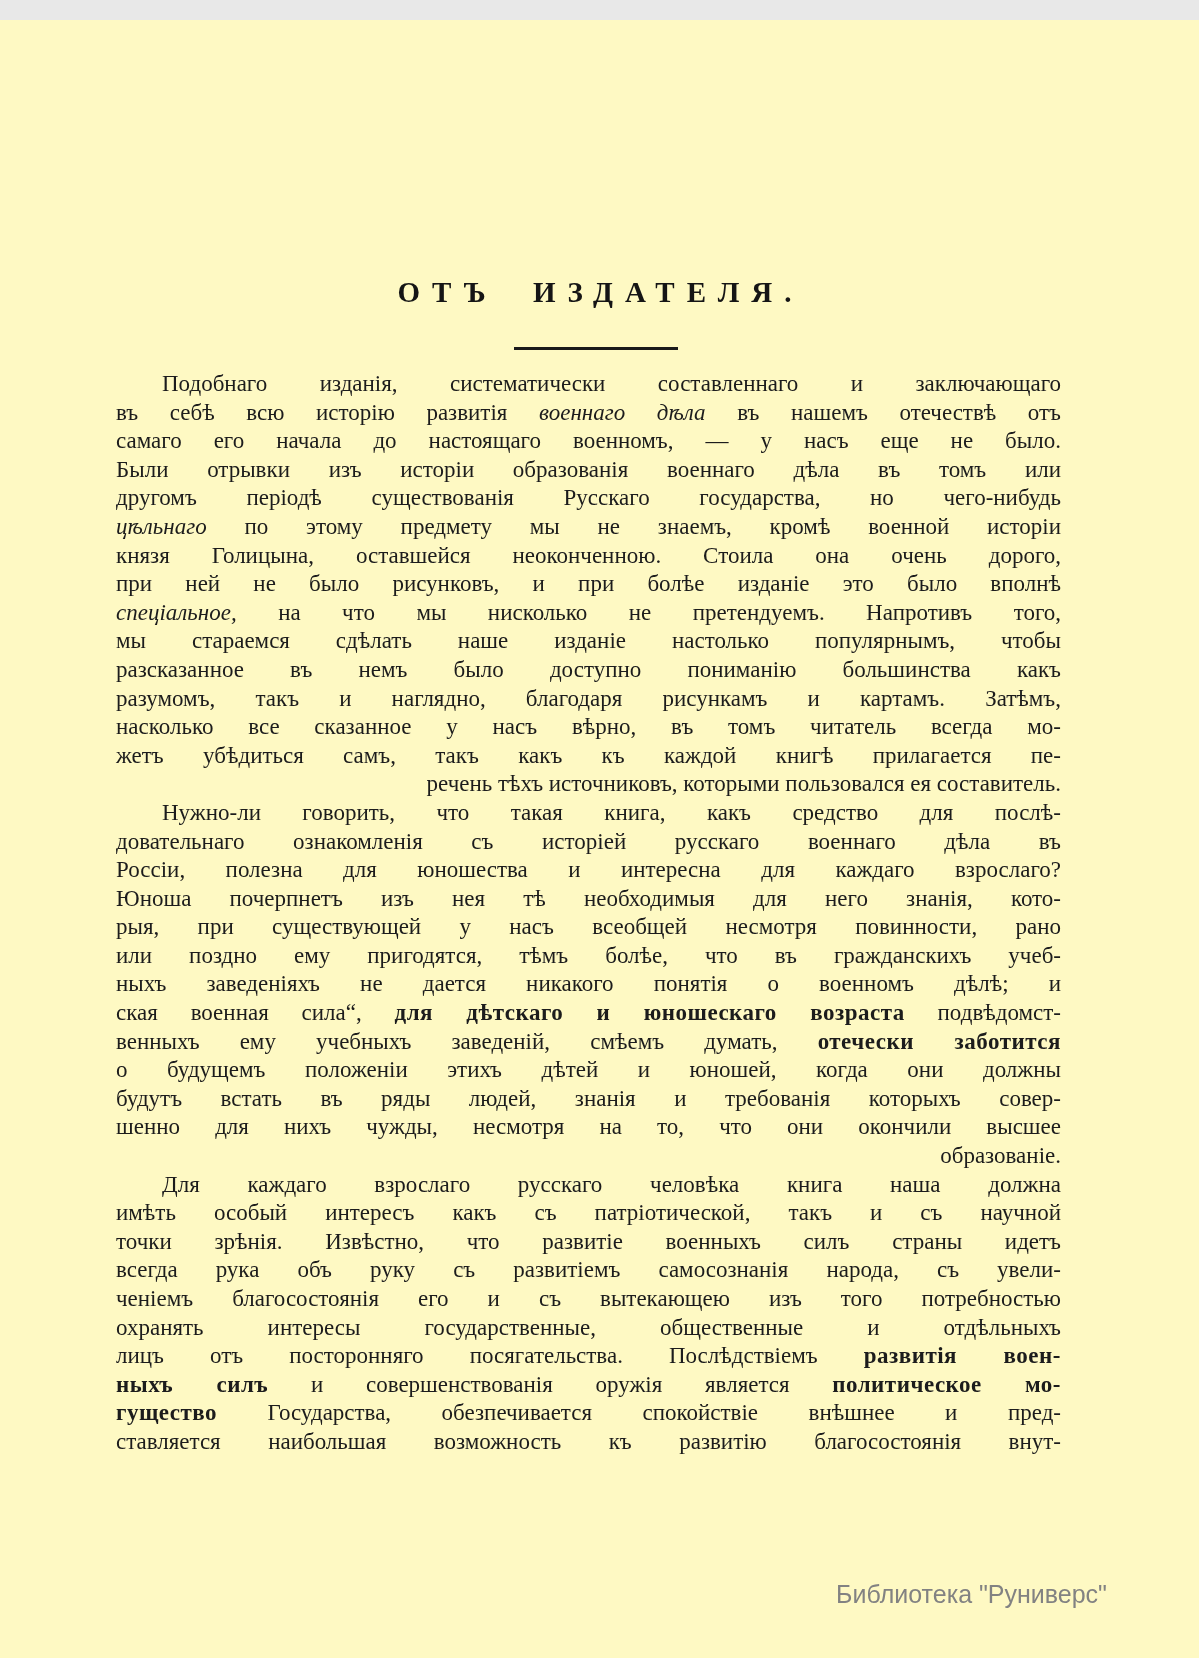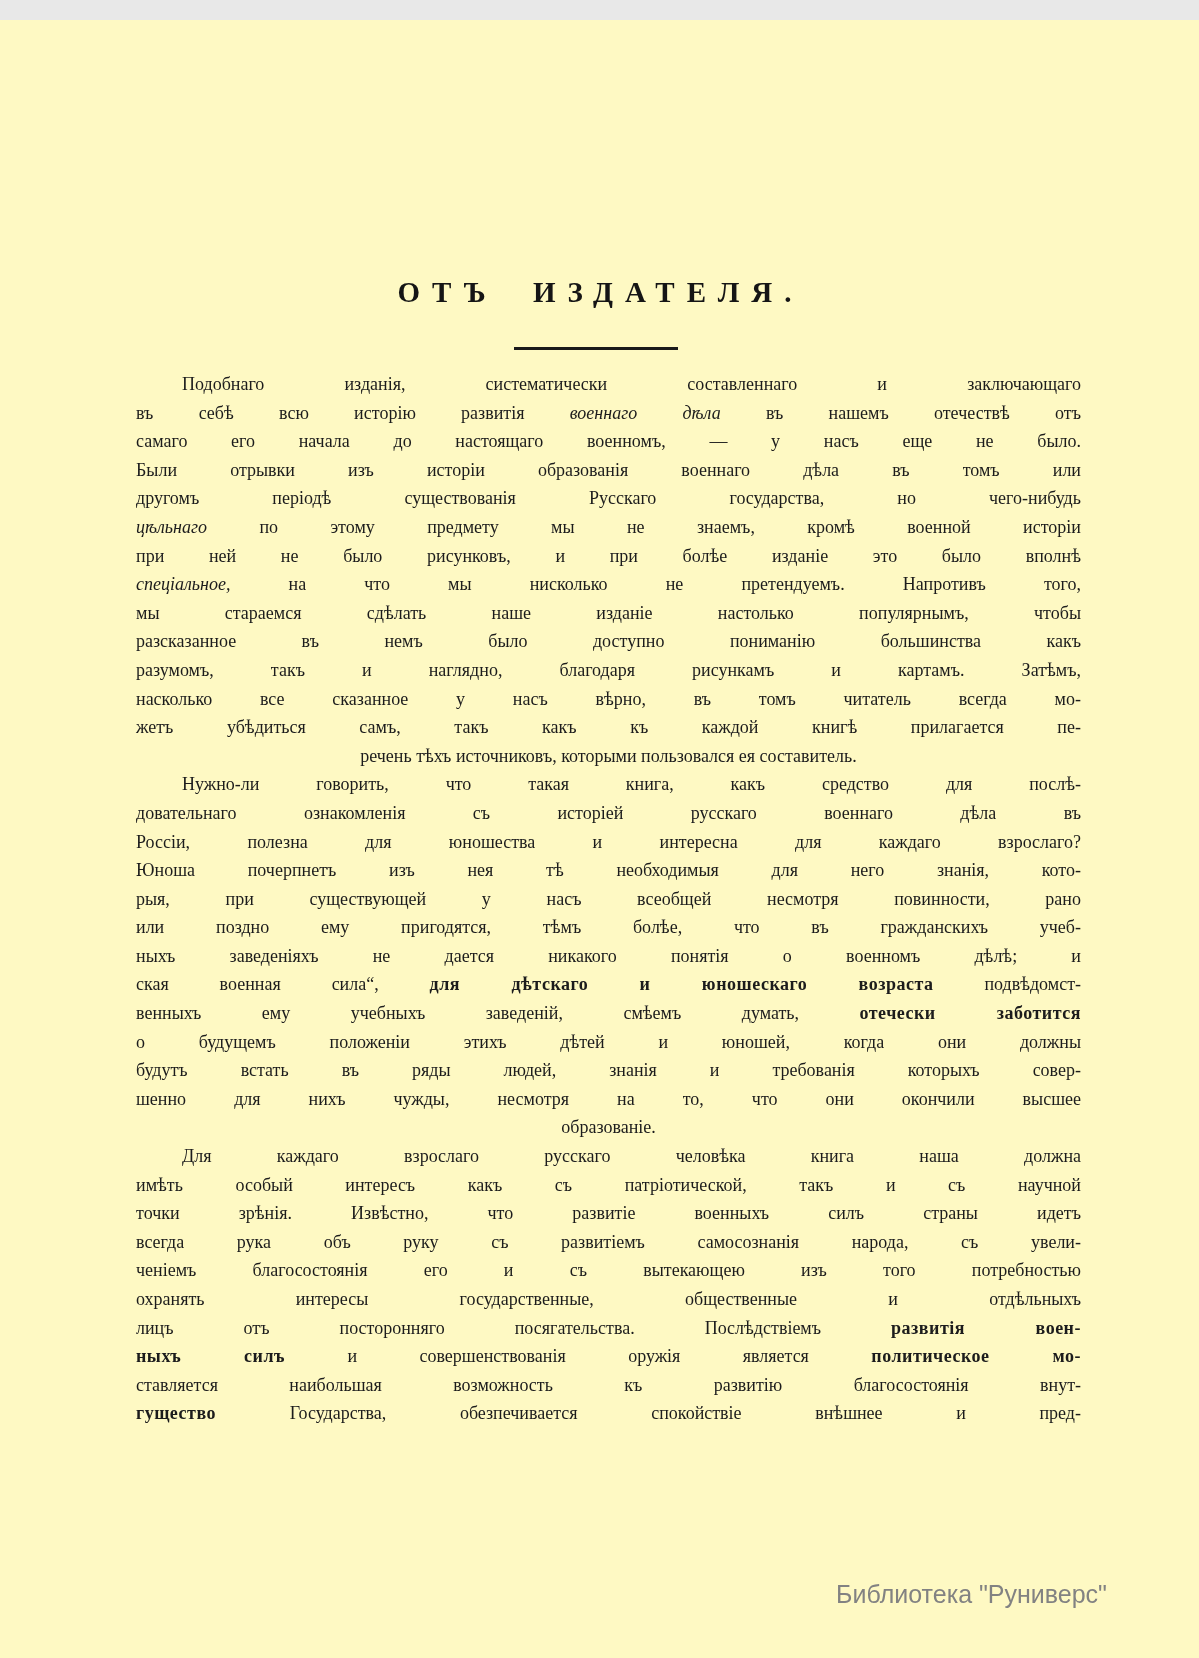--- a/index.html
+++ b/index.html
@@ -29,28 +29,28 @@
     position: absolute;
     top: 327px;
     left: 514px;
     width: 164px;
     height: 3px;
     background: #1a1a1a;
   }
   .text-block {
     position: absolute;
     top: 350px;
-    left: 136px;
+    left: 116px;
     width: 945px;
-    font-size: 18px;
+    font-size: 23px;
     line-height: 28.6px;
   }
   .line {
     white-space: normal;
-    text-align: center;
+    text-align: right;
   }
   .line.just {
     text-align: justify;
     text-align-last: justify;
   }
   .line.indent { padding-left: 46px; }
   .it { font-style: italic; }
   .bd { font-weight: 700; letter-spacing: 0.5px; }
   .watermark {
     position: absolute;
@@ -69,20 +69,21 @@
 <div class="page">
   <div class="title">ОТЪ ИЗДАТЕЛЯ.</div>
   <div class="title-divider"></div>
   <div class="text-block">
       <div class="line just indent"><span>Подобнаго изданія, систематически составленнаго и заключающаго</span></div>
       <div class="line just"><span>въ себѣ всю исторію развитія </span><span class="it">военнаго дѣла</span><span> въ нашемъ отечествѣ отъ</span></div>
       <div class="line just"><span>самаго его начала до настоящаго военномъ, — у насъ еще не было.</span></div>
       <div class="line just"><span>Были отрывки изъ исторіи образованія военнаго дѣла въ томъ или</span></div>
       <div class="line just"><span>другомъ періодѣ существованія Русскаго государства, но чего-нибудь</span></div>
       <div class="line just"><span class="it">цѣльнаго</span><span> по этому предмету мы не знаемъ, кромѣ военной исторіи</span></div>
+      <div class="line just"><span>князя Голицына, оставшейся неоконченною. Стоила она очень дорого,</span></div>
       <div class="line just"><span>при ней не было рисунковъ, и при болѣе изданіе это было вполнѣ</span></div>
       <div class="line just"><span class="it">спеціальное,</span><span> на что мы нисколько не претендуемъ. Напротивъ того,</span></div>
       <div class="line just"><span>мы стараемся сдѣлать наше изданіе настолько популярнымъ, чтобы</span></div>
       <div class="line just"><span>разсказанное въ немъ было доступно пониманію большинства какъ</span></div>
       <div class="line just"><span>разумомъ, такъ и наглядно, благодаря рисункамъ и картамъ. Затѣмъ,</span></div>
       <div class="line just"><span>насколько все сказанное у насъ вѣрно, въ томъ читатель всегда мо-</span></div>
       <div class="line just"><span>жетъ убѣдиться самъ, такъ какъ къ каждой книгѣ прилагается пе-</span></div>
       <div class="line"><span>речень тѣхъ источниковъ, которыми пользовался ея составитель.</span></div>
       <div class="line just indent"><span>Нужно-ли говорить, что такая книга, какъ средство для послѣ-</span></div>
       <div class="line just"><span>довательнаго ознакомленія съ исторіей русскаго военнаго дѣла въ</span></div>
@@ -98,17 +99,17 @@
       <div class="line just"><span>шенно для нихъ чужды, несмотря на то, что они окончили высшее</span></div>
       <div class="line"><span>образованіе.</span></div>
       <div class="line just indent"><span>Для каждаго взрослаго русскаго человѣка книга наша должна</span></div>
       <div class="line just"><span>имѣть особый интересъ какъ съ патріотической, такъ и съ научной</span></div>
       <div class="line just"><span>точки зрѣнія. Извѣстно, что развитіе военныхъ силъ страны идетъ</span></div>
       <div class="line just"><span>всегда рука объ руку съ развитіемъ самосознанія народа, съ увели-</span></div>
       <div class="line just"><span>ченіемъ благосостоянія его и съ вытекающею изъ того потребностью</span></div>
       <div class="line just"><span>охранять интересы государственные, общественные и отдѣльныхъ</span></div>
       <div class="line just"><span>лицъ отъ посторонняго посягательства. Послѣдствіемъ </span><span class="bd">развитія воен-</span></div>
       <div class="line just"><span class="bd">ныхъ силъ</span><span> и совершенствованія оружія является </span><span class="bd">политическое мо-</span></div>
+      <div class="line just"><span class="bd">гущество</span><span> Государства, обезпечивается спокойствіе внѣшнее и пред-</span></div>
       <div class="line just"><span>ставляется наибольшая возможность къ развитію благосостоянія внут-</span></div>
-      <div class="line just"><span class="bd">гущество</span><span> Государства, обезпечивается спокойствіе внѣшнее и пред-</span></div>
     </div>
   <div class="watermark">Библиотека "Руниверс"</div>
 </div>
 
 </body></html>

